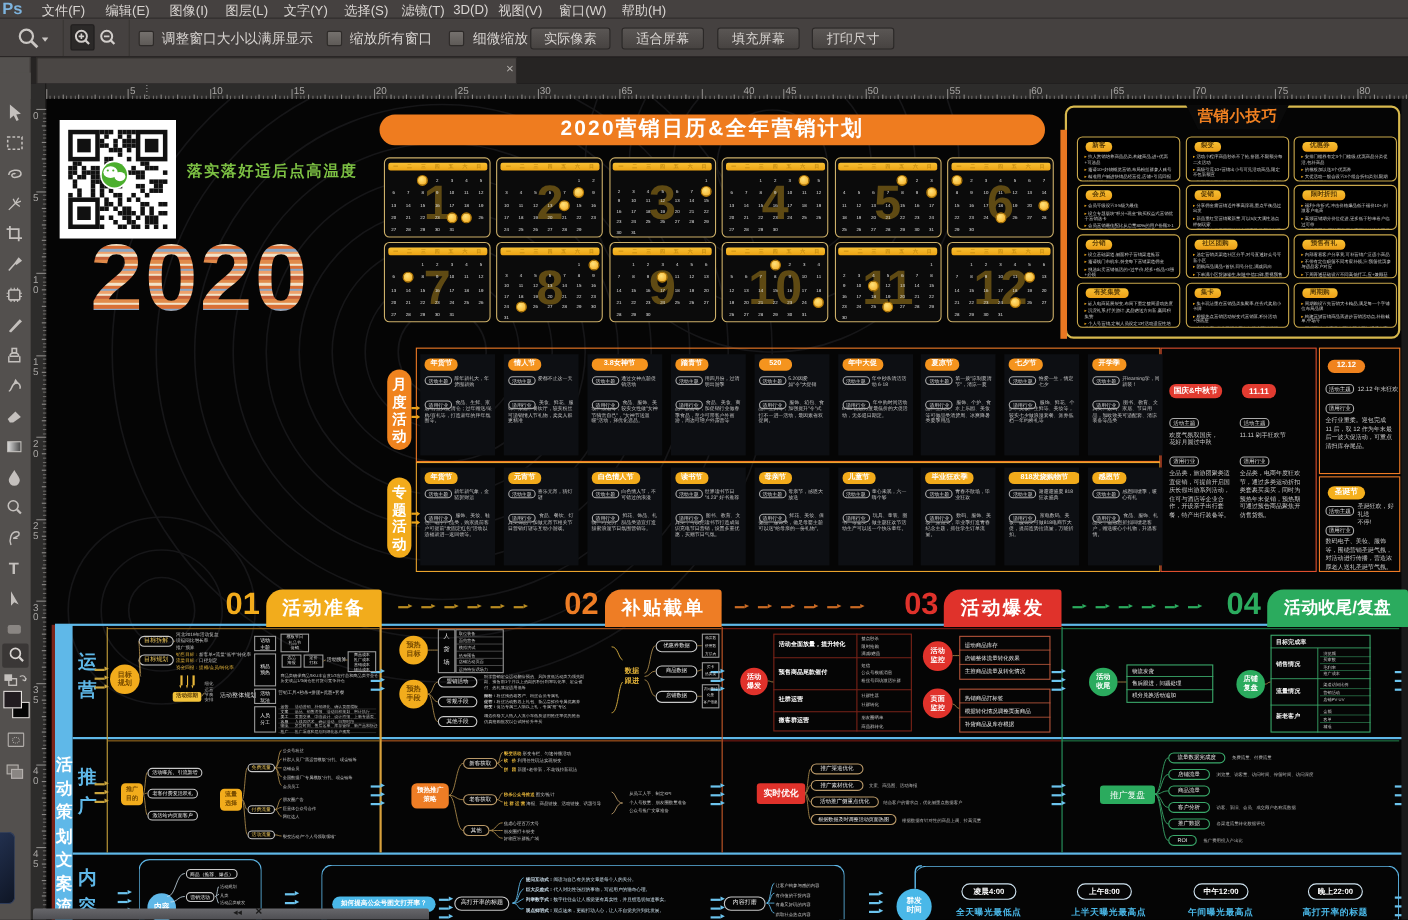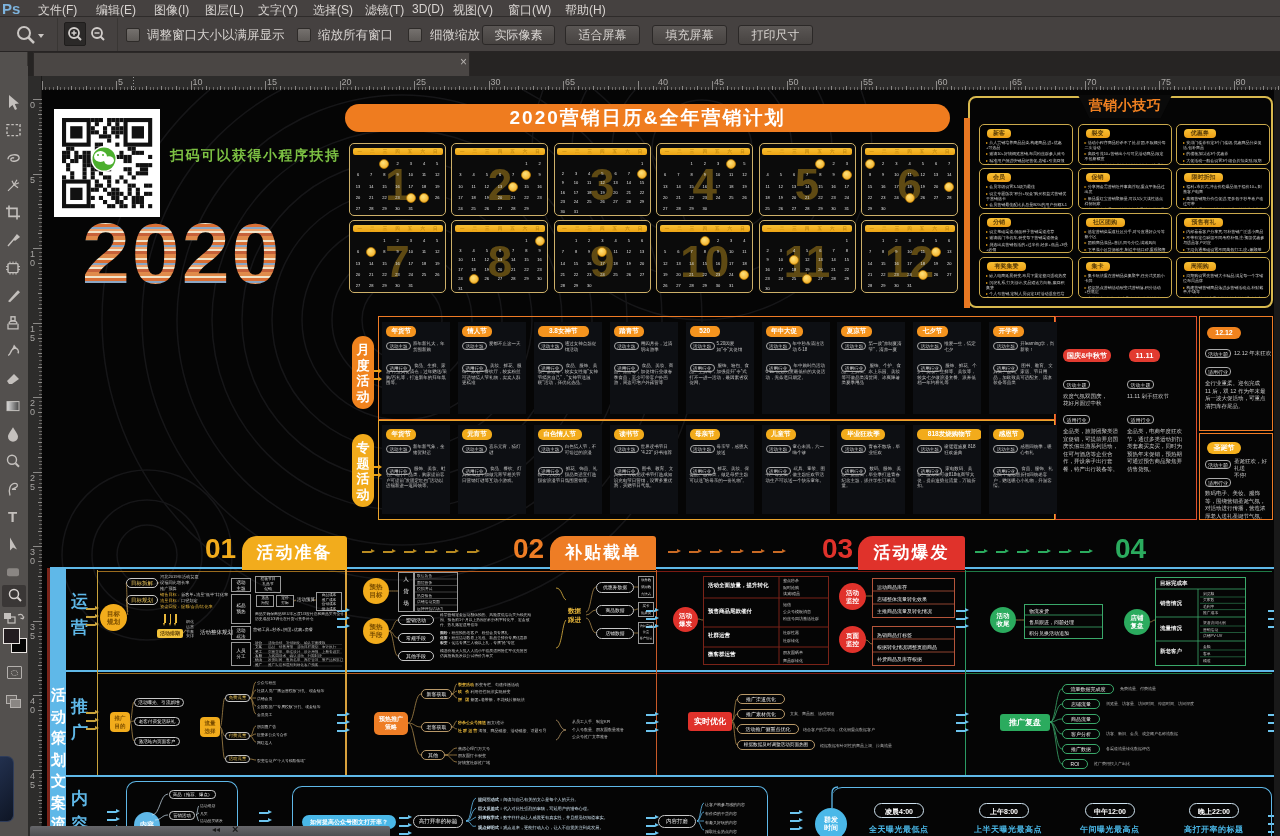--- a/index.html
+++ b/index.html
@@ -190,21 +190,21 @@
       <rect x="94.1" y="74.6" width="4.1" height="4.1" fill="#111"></rect>
       <rect x="94.1" y="82.8" width="4.1" height="4.1" fill="#111"></rect>
       <rect x="94.1" y="95.1" width="4.1" height="4.1" fill="#111"></rect>
       <circle cx="50" cy="50" r="13" fill="#fff"></circle>
       <circle cx="50" cy="50" r="11.5" fill="#4caf2e"></circle>
       <ellipse cx="46.5" cy="47.5" rx="6.5" ry="5.4" fill="#fff"></ellipse>
       <ellipse cx="55" cy="51.5" rx="5" ry="4.2" fill="#fff"></ellipse>
       <circle cx="44" cy="46" r="1" fill="#4caf2e"></circle>
       <circle cx="49" cy="46" r="1" fill="#4caf2e"></circle>
     </svg>
-    <div style="position:absolute;left:170px;top:147px;white-space:nowrap;font-size:14px;font-weight:bold;color:#7cc043;letter-spacing:1.5px;">扫码可以获得小程序扶持</div>
+    <div style="position:absolute;left:170px;top:147px;white-space:nowrap;font-size:14px;font-weight:bold;color:#7cc043;letter-spacing:1.5px;">落实落好适后点高温度</div>
     <div style="position:absolute;left:82px;top:218px;white-space:nowrap;font-size:86px;font-weight:bold;letter-spacing:2px;line-height:70px;height:70px;overflow:hidden;background:repeating-linear-gradient(180deg,#e08a4a 0px,#e08a4a 3.5px,#f2e3c8 3.5px,#f2e3c8 5.5px,#d96f35 5.5px,#d96f35 8.5px,#8ba6c4 8.5px,#8ba6c4 10.5px,#eda06a 10.5px,#eda06a 13px,#f2e3c8 13px,#f2e3c8 15px,#c7623a 15px,#c7623a 18px);-webkit-background-clip:text;background-clip:text;color:transparent;">2020</div>
     <div style="position:absolute;left:345px;top:104px;width:605px;height:28px;background:#ef7c1f;border-radius:14px;text-align:center;line-height:28px;font-size:19px;font-weight:bold;color:#fff;letter-spacing:2px;">2020营销日历&amp;全年营销计划</div>
     <div style="position:absolute;left:349.0px;top:143px;width:97px;height:73px;background:#0b0b0b;border:1px solid #cdb069;border-radius:5px;"></div>
     <div style="position:absolute;left:352.5px;top:148px;width:90px;height:7px;background:linear-gradient(#f8c034,#eda414);border-radius:2px;display:flex;justify-content:space-between;padding:0.5px 5px;font-size:4.5px;color:#c28a10;font-weight:bold;">
       <span>一</span>
       <span>二</span>
       <span>三</span>
       <span>四</span>
       <span>五</span>
       <span>六</span>
@@ -956,20 +956,21 @@
     <div style="position:absolute;left:1234px;top:458px;white-space:nowrap;font-size:5.5px;line-height:7px;color:#ccc;white-space:normal;width:38px;">圣诞狂欢，好礼送<br>不停!</div>
     <div style="position:absolute;left:1205px;top:478px;width:26px;height:9px;border:0.5px solid #aaa;border-radius:4px;text-align:center;font-size:5px;line-height:8px;color:#ddd;">适用行业</div>
     <div style="position:absolute;left:1205px;top:490px;white-space:nowrap;font-size:5.5px;line-height:7.5px;color:#ccc;white-space:normal;width:62px;">数码电子、美妆、服饰等，围绕营销圣诞气氛，对活动进行传播，营造浓厚老人送礼圣诞节气氛。</div>
     <div style="position:absolute;left:205px;top:533px;white-space:nowrap;font-size:28px;font-weight:bold;color:#f2ac1c;">01</div>
     <div style="position:absolute;left:242px;top:536px;width:105px;height:34px;z-index:2;background:#f2ac1c;border-radius:15px 3px 0 0;text-align:center;line-height:33px;font-size:17px;font-weight:bold;color:#fff;letter-spacing:2px;">活动准备</div>
     <div style="position:absolute;left:513px;top:533px;white-space:nowrap;font-size:28px;font-weight:bold;color:#ee7d25;">02</div>
     <div style="position:absolute;left:550px;top:536px;width:106px;height:34px;z-index:2;background:#ee7d25;border-radius:15px 3px 0 0;text-align:center;line-height:33px;font-size:17px;font-weight:bold;color:#fff;letter-spacing:2px;">补贴截单</div>
     <div style="position:absolute;left:822px;top:533px;white-space:nowrap;font-size:28px;font-weight:bold;color:#e0322b;">03</div>
     <div style="position:absolute;left:858px;top:536px;width:107px;height:34px;z-index:2;background:#e0322b;border-radius:15px 3px 0 0;text-align:center;line-height:33px;font-size:17px;font-weight:bold;color:#fff;letter-spacing:2px;">活动爆发</div>
     <div style="position:absolute;left:1115px;top:533px;white-space:nowrap;font-size:28px;font-weight:bold;color:#2bab5e;">04</div>
+    <div style="position:absolute;left:1152px;top:536px;width:128px;height:34px;z-index:2;background:#2bab5e;border-radius:15px 3px 0 0;text-align:center;line-height:33px;font-size:15.5px;font-weight:bold;color:#fff;">活动收尾/复盘</div>
     <div style="position:absolute;left:362px;top:551px;width:9px;height:2px;background:#b98b21;"></div>
     <div style="position:absolute;left:371px;top:549.2px;width:0;height:0;border-left:4px solid #b98b21;border-top:2.8px solid transparent;border-bottom:2.8px solid transparent;"></div>
     <div style="position:absolute;left:383px;top:551px;width:9px;height:2px;background:#b98b21;"></div>
     <div style="position:absolute;left:392px;top:549.2px;width:0;height:0;border-left:4px solid #b98b21;border-top:2.8px solid transparent;border-bottom:2.8px solid transparent;"></div>
     <div style="position:absolute;left:404px;top:551px;width:9px;height:2px;background:#b98b21;"></div>
     <div style="position:absolute;left:413px;top:549.2px;width:0;height:0;border-left:4px solid #b98b21;border-top:2.8px solid transparent;border-bottom:2.8px solid transparent;"></div>
     <div style="position:absolute;left:425px;top:551px;width:9px;height:2px;background:#b98b21;"></div>
     <div style="position:absolute;left:434px;top:549.2px;width:0;height:0;border-left:4px solid #b98b21;border-top:2.8px solid transparent;border-bottom:2.8px solid transparent;"></div>
     <div style="position:absolute;left:446px;top:551px;width:9px;height:2px;background:#b98b21;"></div>
     <div style="position:absolute;left:455px;top:549.2px;width:0;height:0;border-left:4px solid #b98b21;border-top:2.8px solid transparent;border-bottom:2.8px solid transparent;"></div>
@@ -1272,21 +1273,21 @@
     <div style="position:absolute;left:458px;top:752.2px;width:90px;font-size:4px;line-height:7.2px;color:#c8c8c8;white-space:nowrap;overflow:hidden;">朋友圈打卡裂变</div>
     <div style="position:absolute;left:458px;top:759.4px;width:90px;font-size:4px;line-height:7.2px;color:#c8c8c8;white-space:nowrap;overflow:hidden;">好物宣社群推广域</div>
     <div style="position:absolute;left:688px;top:712px;width:44px;height:19px;background:#e0322b;border-radius:3px;text-align:center;font-size:8px;font-weight:bold;color:#fff;line-height:19px;">实时优化</div>
     <div style="position:absolute;left:737px;top:694px;width:48px;height:10px;background:transparent;border:0.8px solid #b89868;border-radius:5.0px;text-align:center;font-size:5px;line-height:8.5px;color:#eee;">推广渠道优化</div>
     <div style="position:absolute;left:737px;top:709px;width:48px;height:10px;background:transparent;border:0.8px solid #b89868;border-radius:5.0px;text-align:center;font-size:5px;line-height:8.5px;color:#eee;">推广素材优化</div>
     <div style="position:absolute;left:737px;top:724px;width:62px;height:10px;background:transparent;border:0.8px solid #b89868;border-radius:5.0px;text-align:center;font-size:5px;line-height:8.5px;color:#eee;">活动推广侧重点优化</div>
     <div style="position:absolute;left:737px;top:740px;width:78px;height:10px;background:transparent;border:0.8px solid #b89868;border-radius:5.0px;text-align:center;font-size:4.6px;line-height:8.5px;color:#eee;">根据数据及时调整活动页面热图</div>
     <div style="position:absolute;left:790px;top:711px;white-space:nowrap;font-size:4px;color:#bbb;">文案、商品图、活动海报</div>
     <div style="position:absolute;left:803px;top:727px;white-space:nowrap;font-size:4px;color:#bbb;">结合客户的需求点，优化侧重点数据客户</div>
     <div style="position:absolute;left:820px;top:743px;white-space:nowrap;font-size:4px;color:#bbb;">根据数据有针对性的商品上调、拉高流量</div>
-    <div style="position:absolute;left:1000px;top:714px;width:50px;height:17px;background:#2bab5e;border-radius:3px;text-align:center;font-size:8px;font-weight:bold;color:#fff;line-height:17px;">推广复盘</div>
+    <div style="position:absolute;left:1000px;top:714px;width:50px;height:17px;background:#2bab5e;border-radius:3px;text-align:center;font-size:8px;font-weight:normal;color:#fff;line-height:17px;">推广复盘</div>
     <div style="position:absolute;left:1062px;top:684px;width:52px;height:10px;background:transparent;border:0.8px solid #3aa86a;border-radius:5.0px;text-align:center;font-size:5px;line-height:8.5px;color:#eee;">流量数据完成度</div>
     <div style="position:absolute;left:1062px;top:699px;width:38px;height:10px;background:transparent;border:0.8px solid #3aa86a;border-radius:5.0px;text-align:center;font-size:5px;line-height:8.5px;color:#eee;">店铺流量</div>
     <div style="position:absolute;left:1062px;top:714px;width:38px;height:10px;background:transparent;border:0.8px solid #3aa86a;border-radius:5.0px;text-align:center;font-size:5px;line-height:8.5px;color:#eee;">商品流量</div>
     <div style="position:absolute;left:1062px;top:729px;width:38px;height:10px;background:transparent;border:0.8px solid #3aa86a;border-radius:5.0px;text-align:center;font-size:5px;line-height:8.5px;color:#eee;">客户分析</div>
     <div style="position:absolute;left:1062px;top:744px;width:38px;height:10px;background:transparent;border:0.8px solid #3aa86a;border-radius:5.0px;text-align:center;font-size:5px;line-height:8.5px;color:#eee;">推广数据</div>
     <div style="position:absolute;left:1062px;top:759px;width:26px;height:10px;background:transparent;border:0.8px solid #3aa86a;border-radius:5.0px;text-align:center;font-size:5px;line-height:8.5px;color:#eee;">ROI</div>
     <div style="position:absolute;left:1120px;top:686px;white-space:nowrap;font-size:4px;color:#bbb;">免费流量、付费流量</div>
     <div style="position:absolute;left:1106px;top:701px;white-space:nowrap;font-size:4px;color:#bbb;">浏览量、访客量、访问时间、停留时间、访问深度</div>
     <div style="position:absolute;left:1106px;top:731px;white-space:nowrap;font-size:4px;color:#bbb;">访客、新旧、会员、成交额户名称流数据</div>
     <div style="position:absolute;left:1106px;top:746px;white-space:nowrap;font-size:4px;color:#bbb;">各渠道流量转化数据评估</div>
@@ -1635,21 +1636,21 @@
     <div style="position:absolute;left:604.1px;top:87px;width:1px;height:3px;background:#6a6866;"></div>
     <div style="position:absolute;left:607.8px;top:86px;width:1px;height:4px;background:#8a8886;"></div>
     <div style="position:absolute;left:611.5px;top:87px;width:1px;height:3px;background:#6a6866;"></div>
     <div style="position:absolute;left:615.2px;top:87px;width:1px;height:3px;background:#6a6866;"></div>
     <div style="position:absolute;left:619.0px;top:87px;width:1px;height:3px;background:#6a6866;"></div>
     <div style="position:absolute;left:622.7px;top:86px;width:1px;height:4px;background:#8a8886;"></div>
     <div style="position:absolute;left:626.4px;top:87px;width:1px;height:3px;background:#6a6866;"></div>
     <div style="position:absolute;left:630.1px;top:87px;width:1px;height:3px;background:#6a6866;"></div>
     <div style="position:absolute;left:633.9px;top:87px;width:1px;height:3px;background:#6a6866;"></div>
     <div style="position:absolute;left:637.6px;top:81px;width:1px;height:9px;background:#8a8886;"></div>
-    <div style="position:absolute;left:658px;top:76.5px;font-size:9px;color:#a8a6a4;">40</div>
+    <div style="position:absolute;left:676px;top:76.5px;font-size:9px;color:#a8a6a4;">40</div>
     <div style="position:absolute;left:641.3px;top:87px;width:1px;height:3px;background:#6a6866;"></div>
     <div style="position:absolute;left:645.0px;top:87px;width:1px;height:3px;background:#6a6866;"></div>
     <div style="position:absolute;left:648.8px;top:87px;width:1px;height:3px;background:#6a6866;"></div>
     <div style="position:absolute;left:652.5px;top:86px;width:1px;height:4px;background:#8a8886;"></div>
     <div style="position:absolute;left:656.2px;top:87px;width:1px;height:3px;background:#6a6866;"></div>
     <div style="position:absolute;left:659.9px;top:87px;width:1px;height:3px;background:#6a6866;"></div>
     <div style="position:absolute;left:663.7px;top:87px;width:1px;height:3px;background:#6a6866;"></div>
     <div style="position:absolute;left:667.4px;top:86px;width:1px;height:4px;background:#8a8886;"></div>
     <div style="position:absolute;left:671.1px;top:87px;width:1px;height:3px;background:#6a6866;"></div>
     <div style="position:absolute;left:674.8px;top:87px;width:1px;height:3px;background:#6a6866;"></div>

